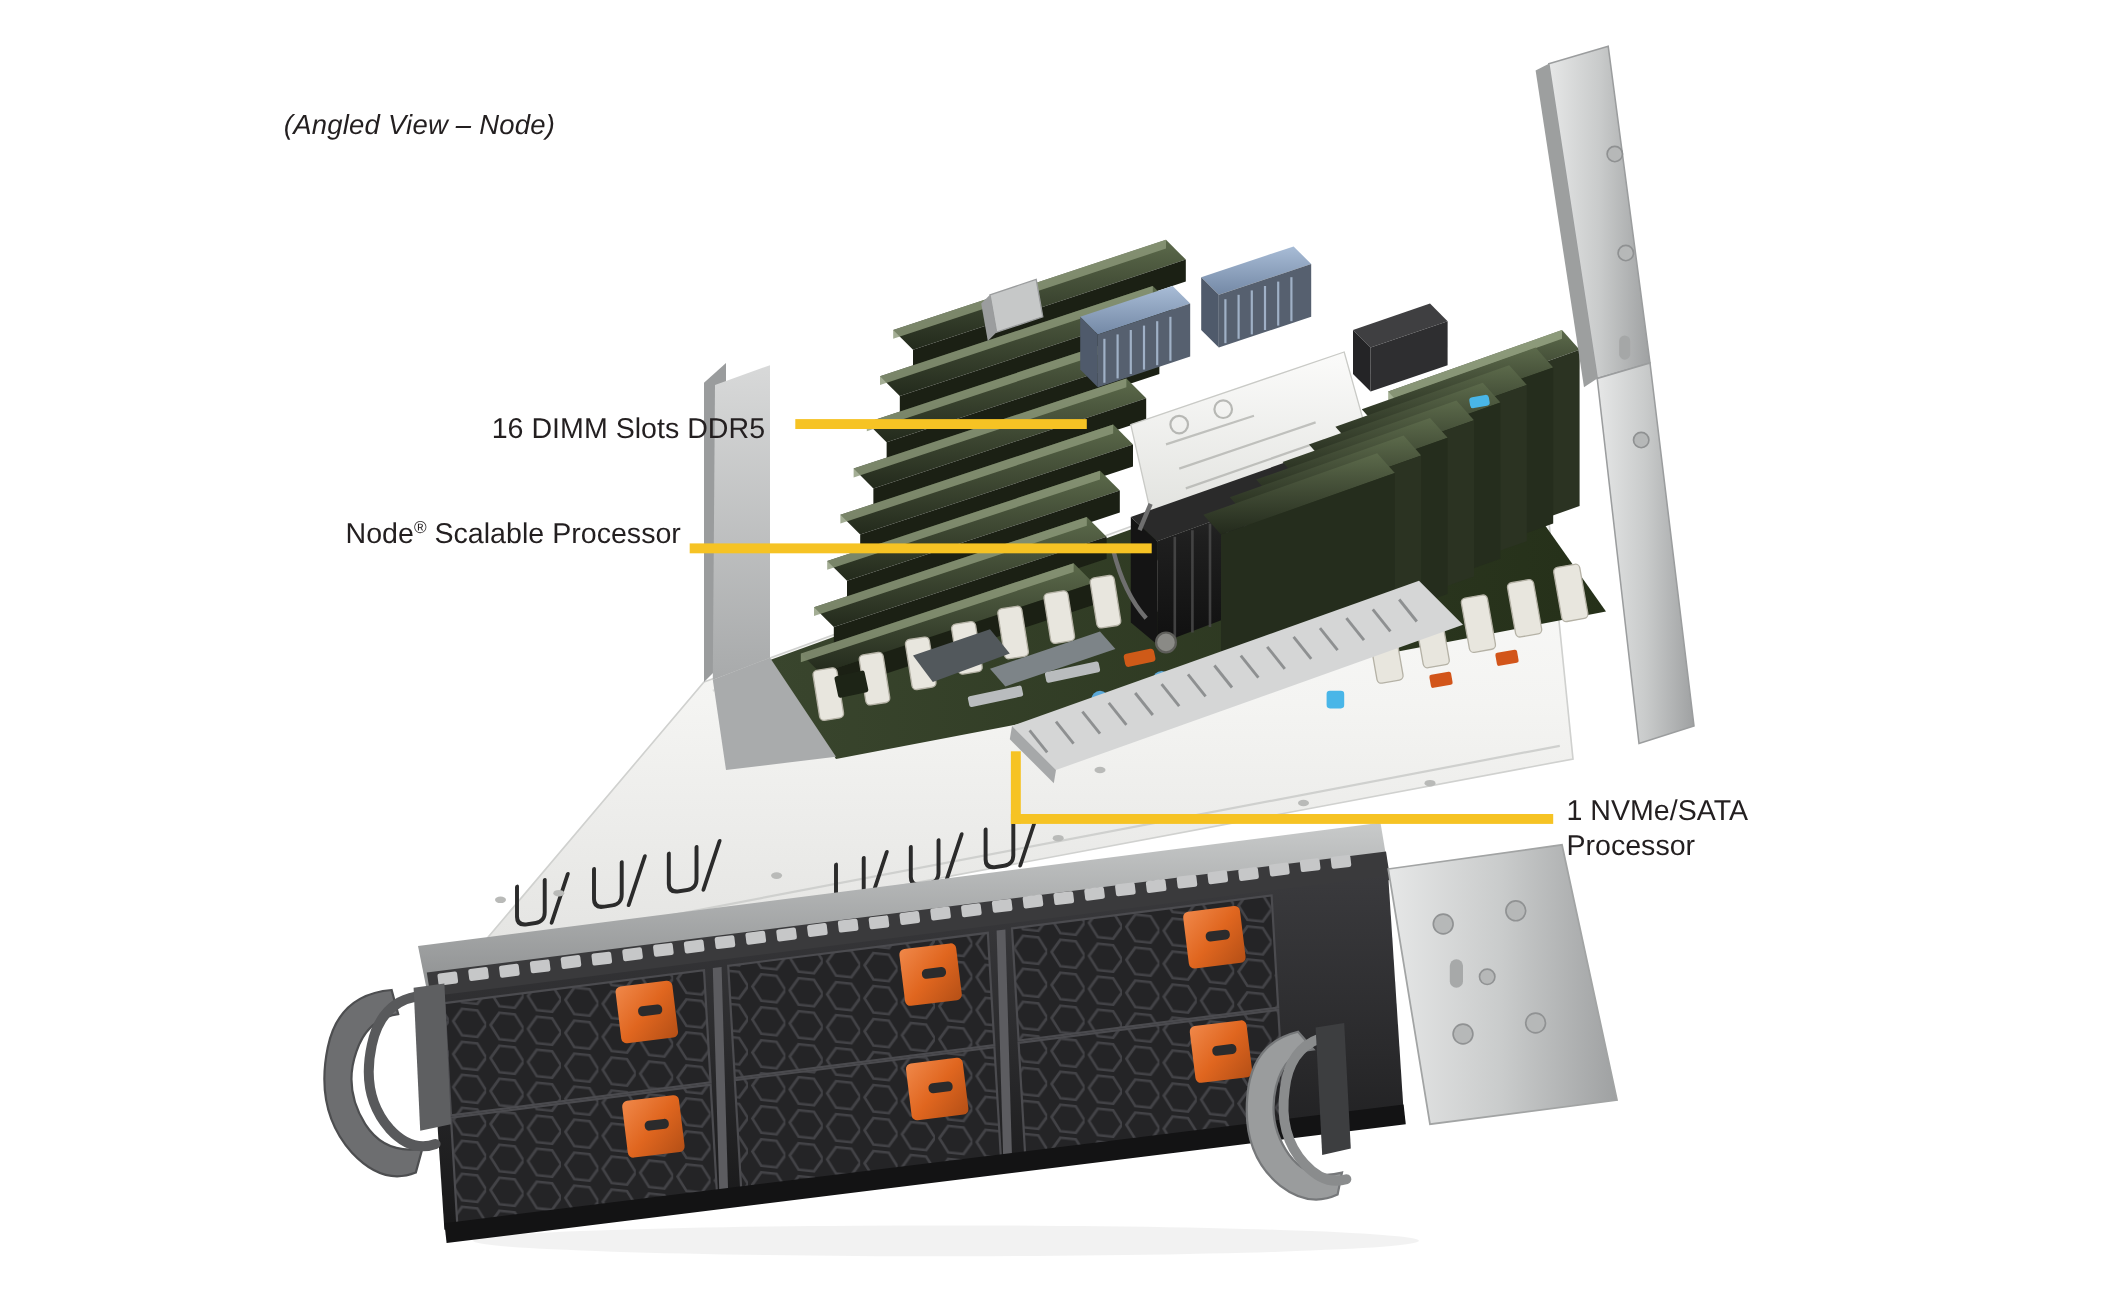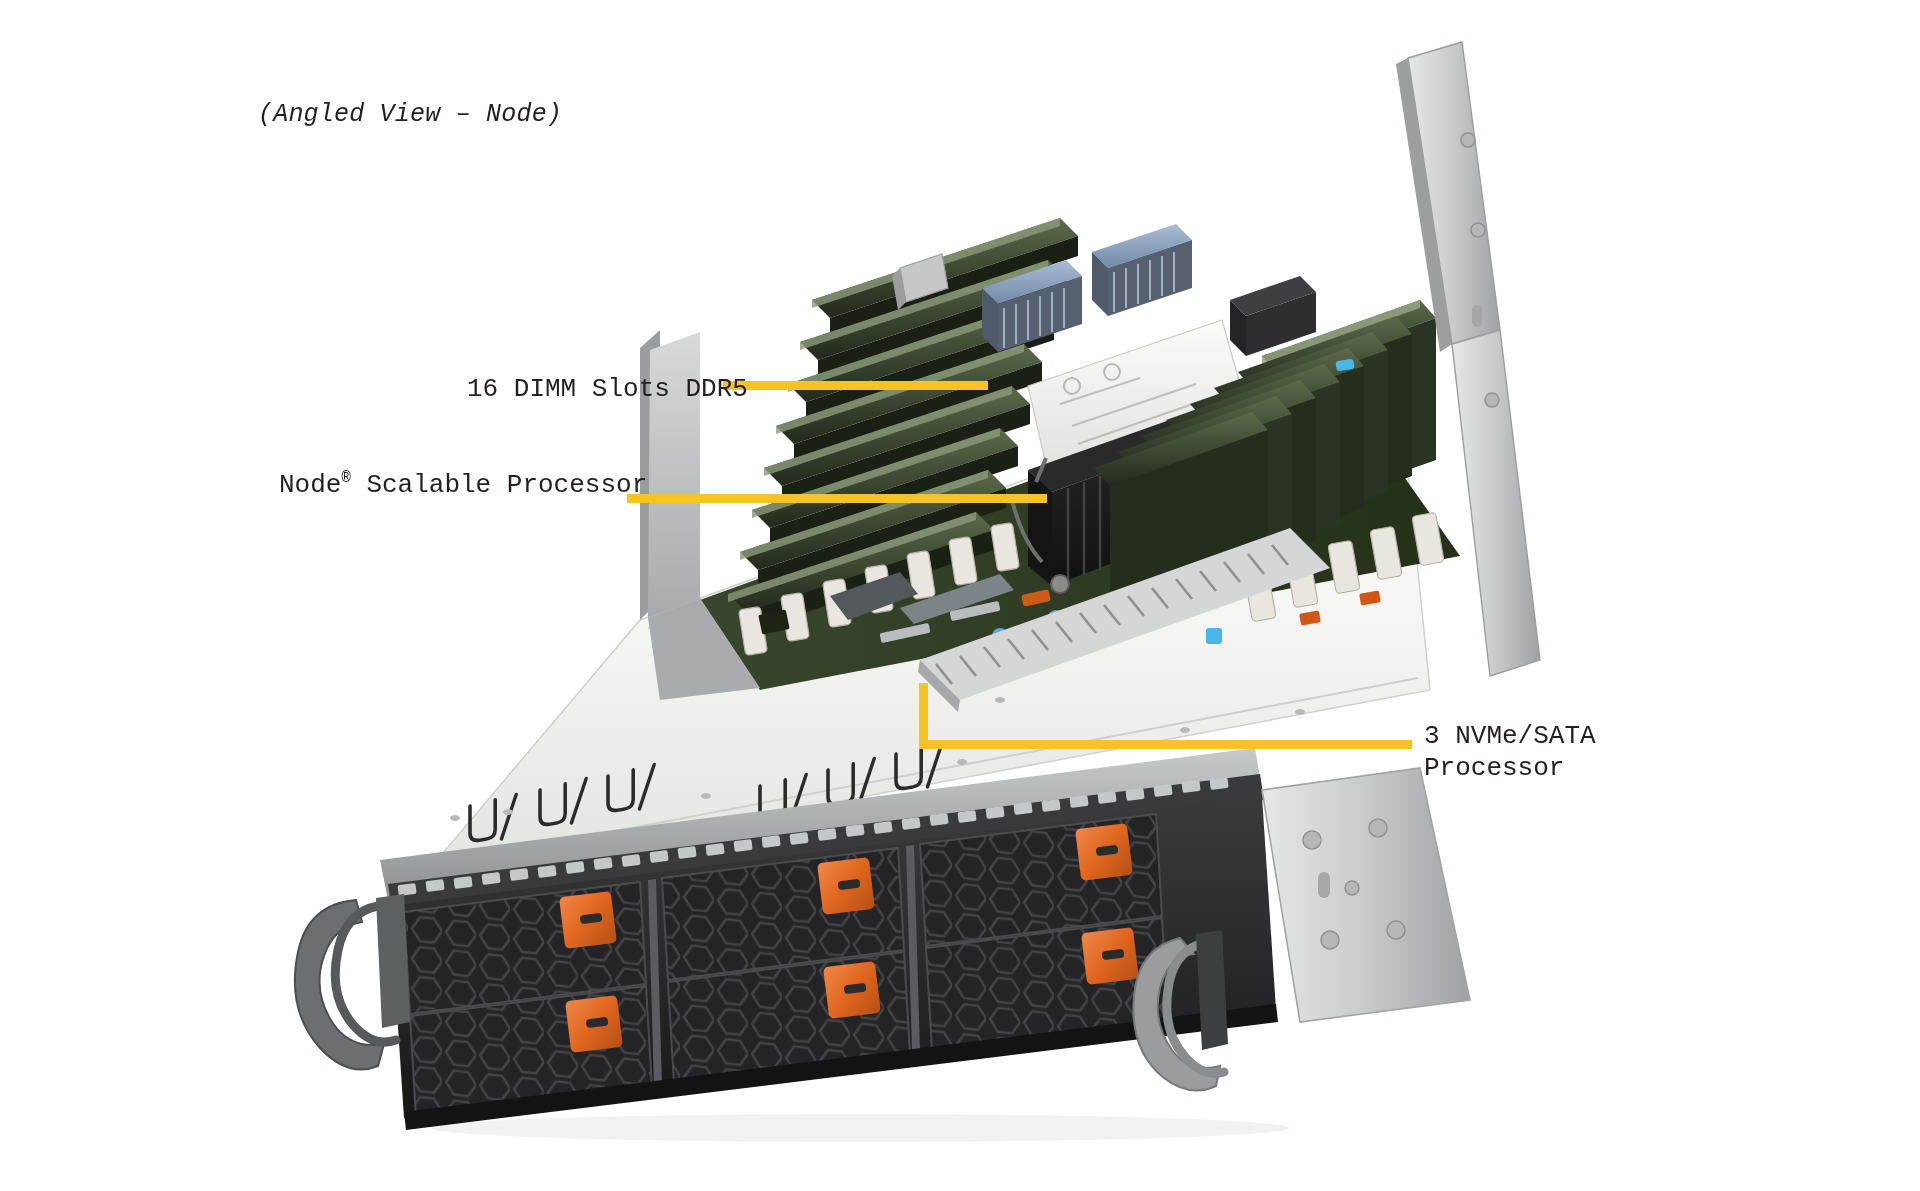--- a/index.html
+++ b/index.html
@@ -4,21 +4,21 @@
 <title>Angled View – Node</title>
 <style>
   html,body{margin:0;padding:0;}
   body{
     width:1920px;height:1191px;
     background:#ffffff;
     font-family:"Liberation Sans", sans-serif;
     overflow:hidden;
     position:relative;
   }
-  #stage{position:absolute;left:0;top:0;width:1920px;height:1191px;font-family:Liberation Mono, monospace;}
+  #stage{position:absolute;left:0;top:0;width:1920px;height:1191px;}
 
   
   .caption{
     position:absolute;
     left:258px;top:100px;
     font-size:25px;
     font-style:italic;
     color:#231f20;
     letter-spacing:.2px;
     white-space:nowrap;
@@ -27,21 +27,21 @@
   
   .callout{
     position:absolute;
     font-size:26px;
     color:#231f20;
     line-height:1.22;
     white-space:nowrap;
   }
   .callout sup{font-size:.62em;vertical-align:super;line-height:0;}
   .callout .reg{font-size:.60em;vertical-align:super;line-height:0;}
-  .c-dimm{left:447px;top:374px;text-align:left;margin-left:20px;}
+  .c-dimm{left:447px;top:374px;text-align:left;}
   .c-cpu{left:279px;top:470px;width:340px;text-align:right;}
   .c-bp{left:1424px;top:721px;text-align:left;}
 
   
   .lead{position:absolute;background:#f6c324;}
   .lead-dimm{left:723px;top:381px;width:265px;height:9px;}
   .lead-cpu{left:627px;top:494px;width:420px;height:9px;}
   .lead-bp-v{left:919px;top:683px;width:9px;height:66px;}
   .lead-bp-h{left:919px;top:740px;width:493px;height:9px;}
 
@@ -552,17 +552,17 @@
 
   <div class="callout c-dimm">
     <span>16 DIMM Slots DDR5</span>
   </div>
 
   <div class="callout c-cpu">
     <div><span>Node</span><span class="reg">®</span><span> Scalable Processor</span></div>
   </div>
 
   <div class="callout c-bp">
-    <div>3 NVMe/SATA</div>
+    <div>1 NVMe/SATA</div>
     <div>Processor</div>
   </div>
 
 </div>
 
 </body></html>

